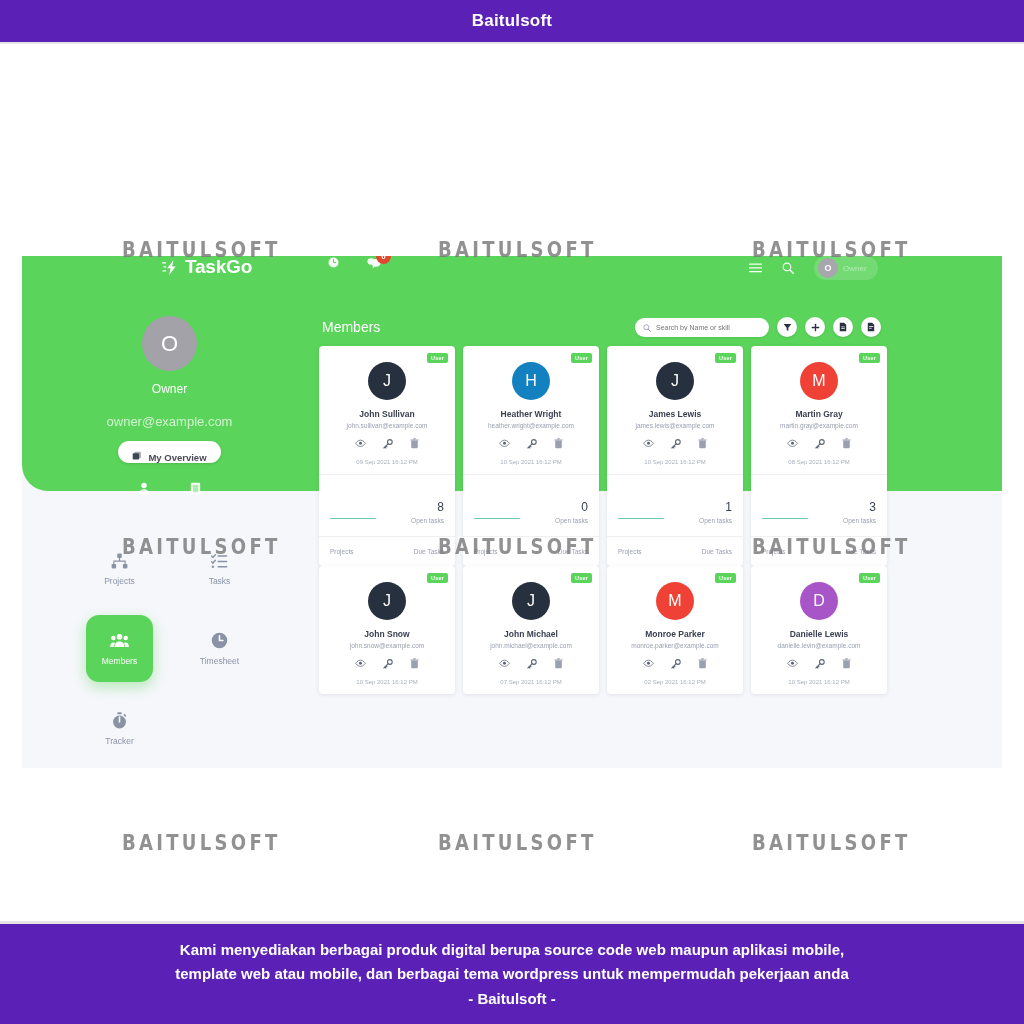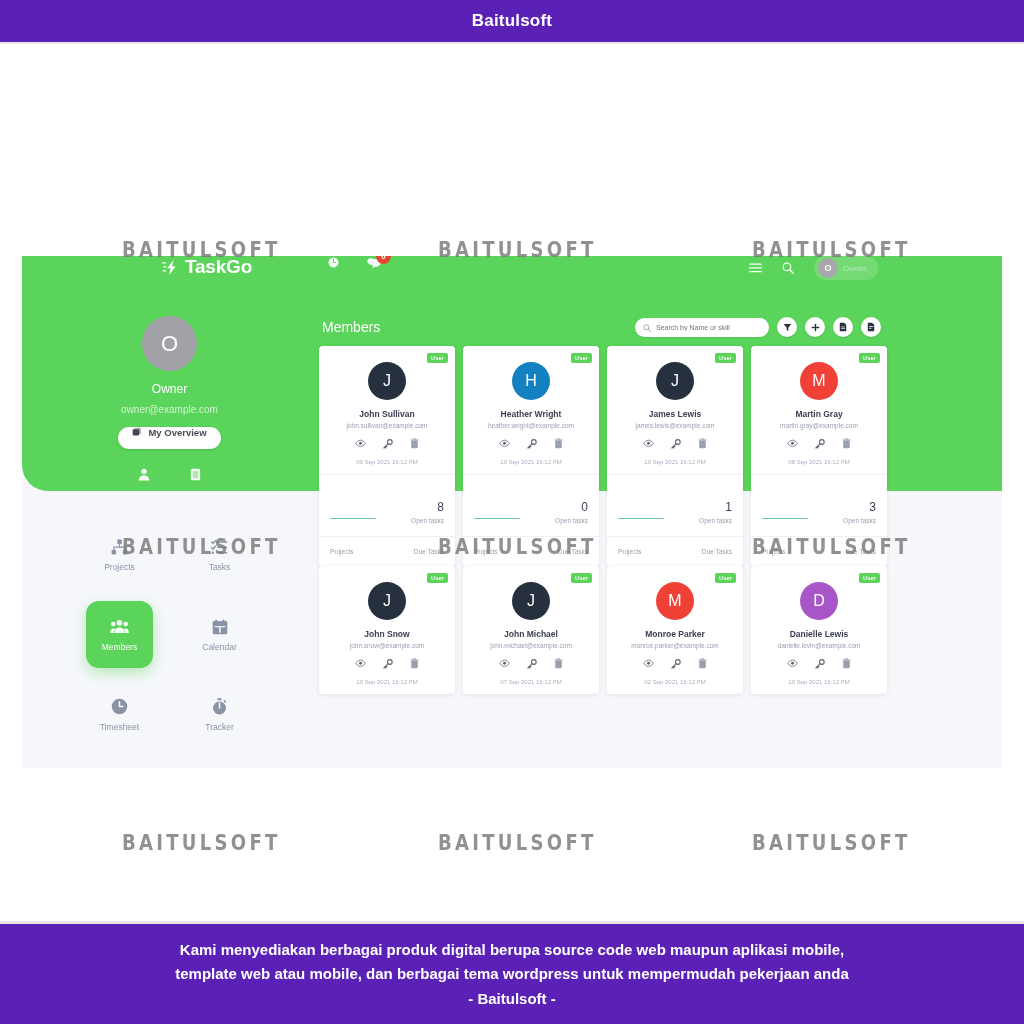--- a/index.html
+++ b/index.html
@@ -119,26 +119,26 @@
     display:flex;flex-direction:column;align-items:center;
   }
   .avatar-big{
     margin-top:8px;
     width:55px;height:55px;border-radius:50%;
     background:#a2a2a8;color:#fff;
     display:flex;align-items:center;justify-content:center;
     font-size:22px;font-weight:400;
   }
   .side-name{margin-top:11px;color:#fff;font-size:12px;}
-  .side-mail{margin-top:8px;color:rgba(255,255,255,.72);font-size:10px;}
+  .side-mail{margin-top:18px;color:rgba(255,255,255,.72);font-size:13px;}
   .overview-btn{
     margin-top:12px;
     background:#fff;border-radius:16px;
     height:22px;padding:0 14px;
-    display:flex;align-items:flex-start;gap:6px;
+    display:flex;align-items:flex-end;gap:6px;
     color:#4a4a58;font-size:9.5px;font-weight:600;
     box-shadow:0 1px 3px rgba(0,0,0,.12);
     cursor:pointer;
   }
   .side-mini{display:flex;gap:40px;margin-top:19px;}
   .side-mini > span{color:#fff;opacity:.95;display:flex;}
 
   .nav-grid{
     margin-top:40px;
     width:200px;
@@ -395,33 +395,20 @@
                 <circle cx="16.6" cy="5.4" r="2.4" fill="currentColor"></circle>
                 <path d="M4.6 14.8 C4.8 10.8 7.2 9 10 9 C12.8 9 15.2 10.8 15.4 14.8 Z" fill="currentColor"></path>
                 <path d="M0 14.8 C0.2 11.6 1.6 10.2 3.4 10.2 C4.2 10.2 4.9 10.5 5.4 11 C4.4 12 3.9 13.3 3.8 14.8 Z" fill="currentColor"></path>
                 <path d="M20 14.8 C19.8 11.6 18.4 10.2 16.6 10.2 C15.8 10.2 15.1 10.5 14.6 11 C15.6 12 16.1 13.3 16.2 14.8 Z" fill="currentColor"></path>
               </svg>
             </span>
             <span class="lbl">Members</span>
           </div>
           <div class="nav-item">
             <span class="nav-icn">
-              <svg width="16" height="16" viewBox="0 0 17 17">
-                <rect x="0.8" y="2.4" width="15.4" height="13.8" rx="1.4" fill="currentColor"></rect>
-                <rect x="0.8" y="2.4" width="15.4" height="4" rx="1.4" fill="currentColor"></rect>
-                <rect x="3.4" y="0.4" width="2" height="3.6" rx="1" fill="currentColor"></rect>
-                <rect x="11.2" y="0.4" width="2" height="3.6" rx="1" fill="currentColor"></rect>
-                <rect x="2.8" y="7.6" width="11.4" height="1.2" fill="#f6f7fb"></rect>
-                <rect x="7.6" y="7.6" width="1.6" height="7" fill="#f6f7fb"></rect>
-              </svg>
-            </span>
-            <span class="lbl">Calendar</span>
-          </div>
-          <div class="nav-item">
-            <span class="nav-icn">
               <svg width="17" height="17" viewBox="0 0 18 18">
                 <circle cx="9" cy="9" r="8.2" fill="currentColor"></circle>
                 <path d="M9 4 V9 h3.6" stroke="#f6f7fb" stroke-width="1.7" fill="none" stroke-linecap="round"></path>
               </svg>
             </span>
             <span class="lbl">Timesheet</span>
           </div>
           <div class="nav-item">
             <span class="nav-icn">
               <svg width="15" height="17" viewBox="0 0 16 18">

